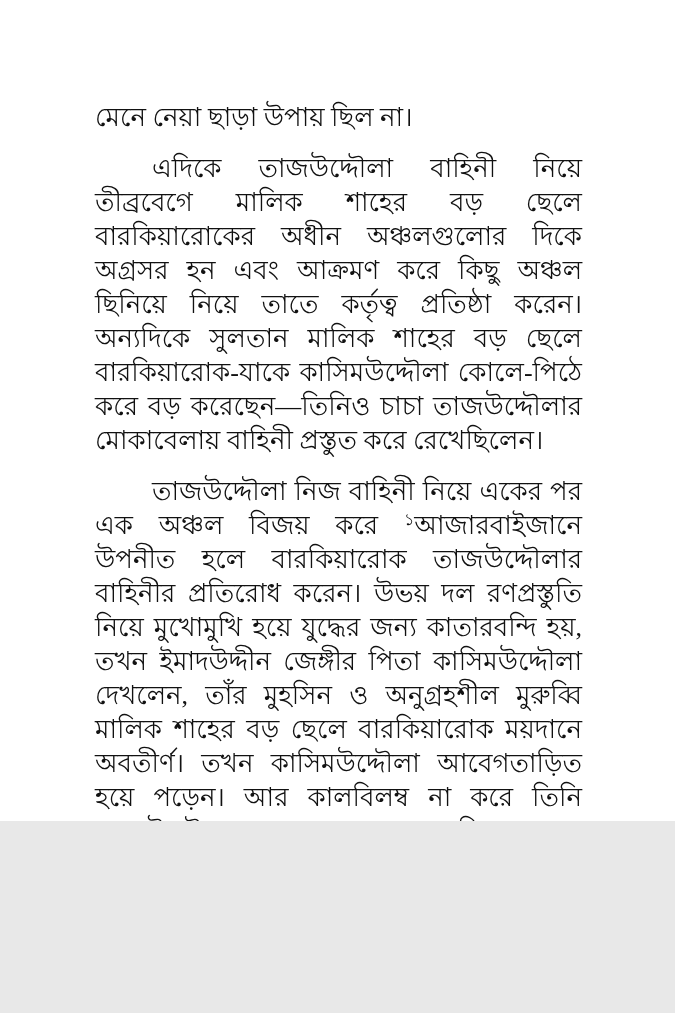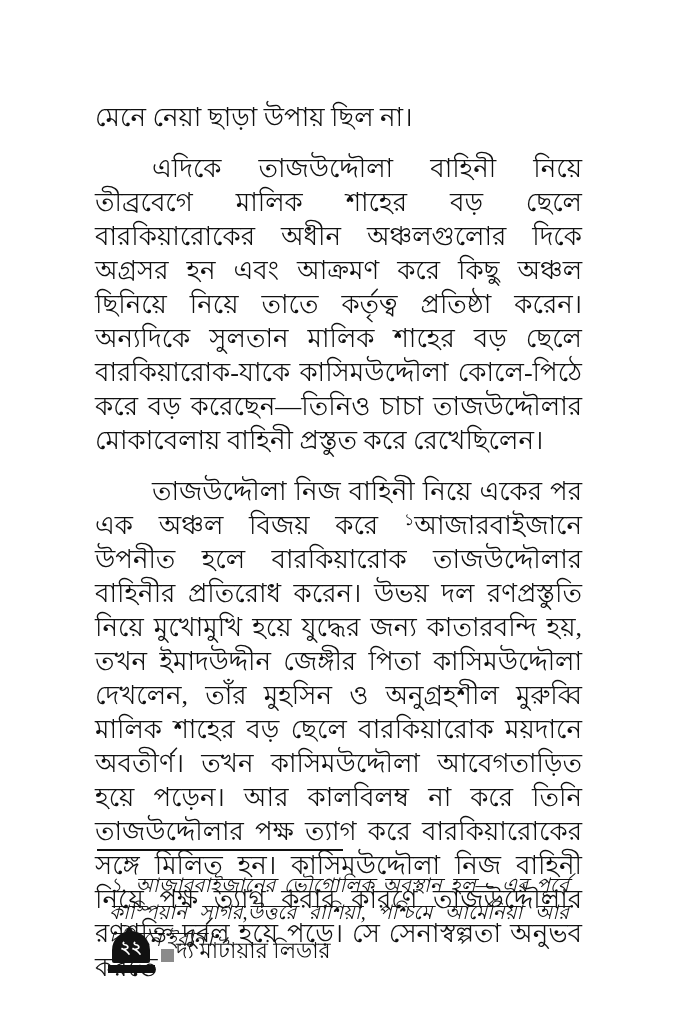--- a/index.html
+++ b/index.html
@@ -3,21 +3,21 @@
 <meta charset="utf-8">
 <style>
   html, body {
     margin: 0;
     padding: 0;
     background: #e8e8e8;
   }
   .page {
     position: relative;
     width: 675px;
-    height: 1013px;
+    height: 821px;
     margin: 0 auto;
     background: #ffffff;
     font-family: "Liberation Serif", "DejaVu Serif", serif;
     color: #111111;
     overflow: hidden;
   }
   .body-text {
     position: absolute;
     left: 95px;
     top: 101px;

